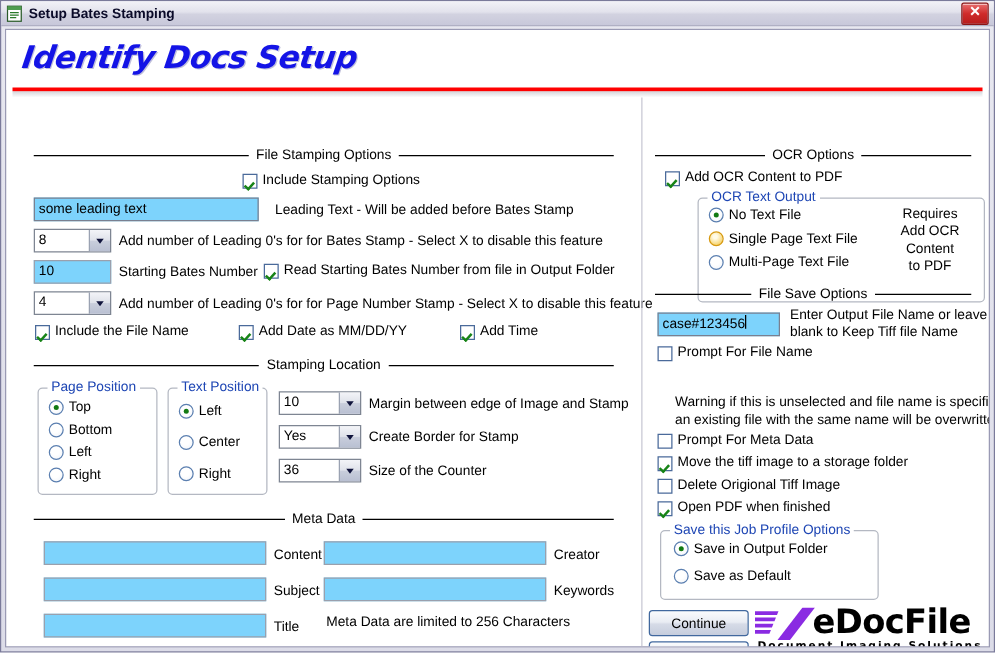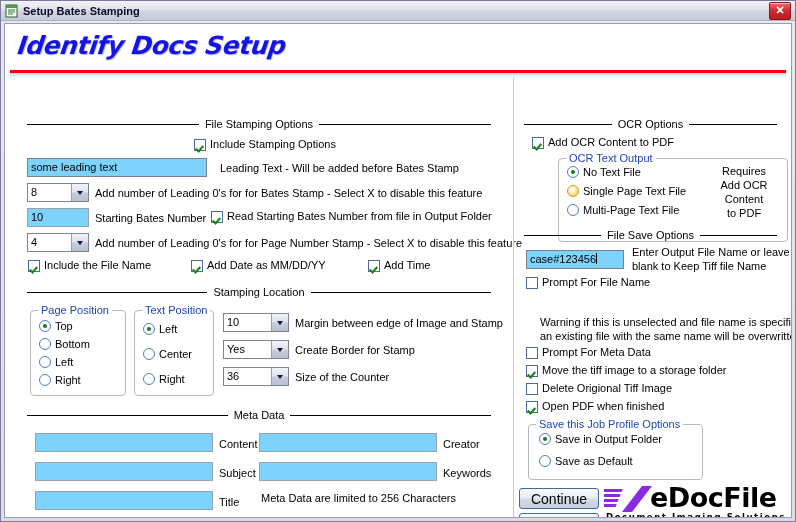--- a/index.html
+++ b/index.html
@@ -225,21 +225,21 @@
   }
 
   .lbl { position: absolute; font-size: 11px; white-space: nowrap; line-height: 13px; }
 
   
   .btn {
     position: absolute;
     background: linear-gradient(to bottom, #fafbfd 0%, #e9ecf3 46%, #d6dbe7 54%, #c6cddd 100%);
     border: 1px solid #41689e;
     border-radius: 3px;
-    font-size: 14px;
+    font-size: 11px;
     color: #000;
     display: flex; align-items: center; justify-content: center;
     cursor: pointer;
     box-sizing: border-box;
   }
 
   
   #logo { position: absolute; }
   #logo .lg-text {
     font-family: "DejaVu Sans", sans-serif;

